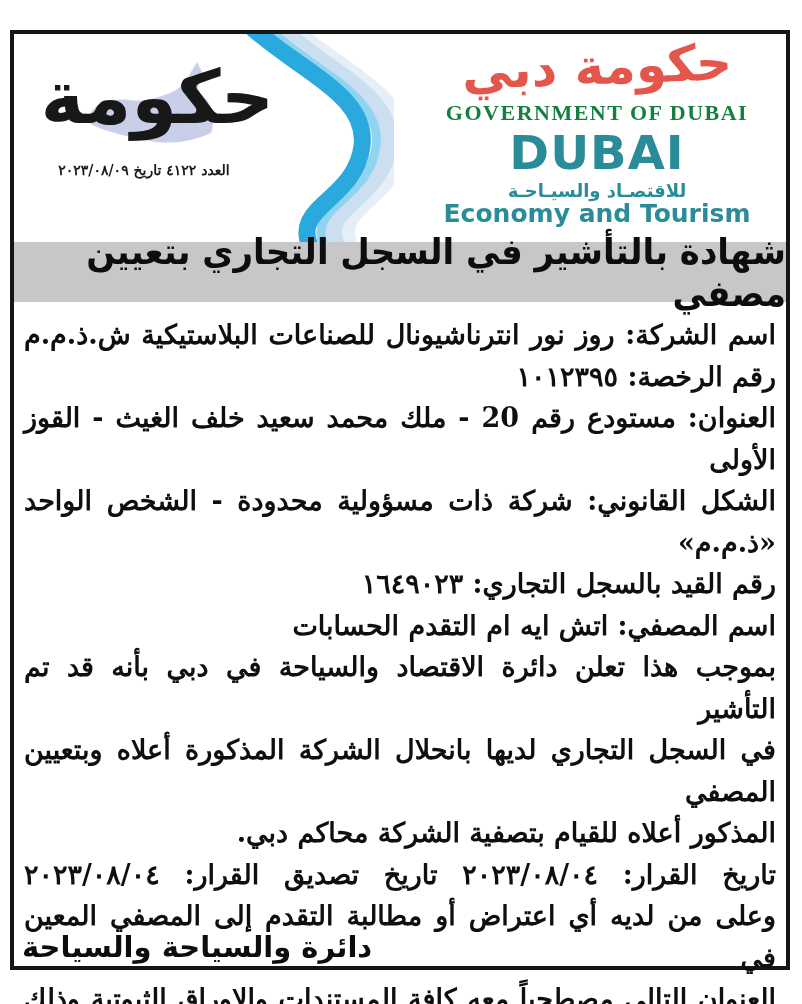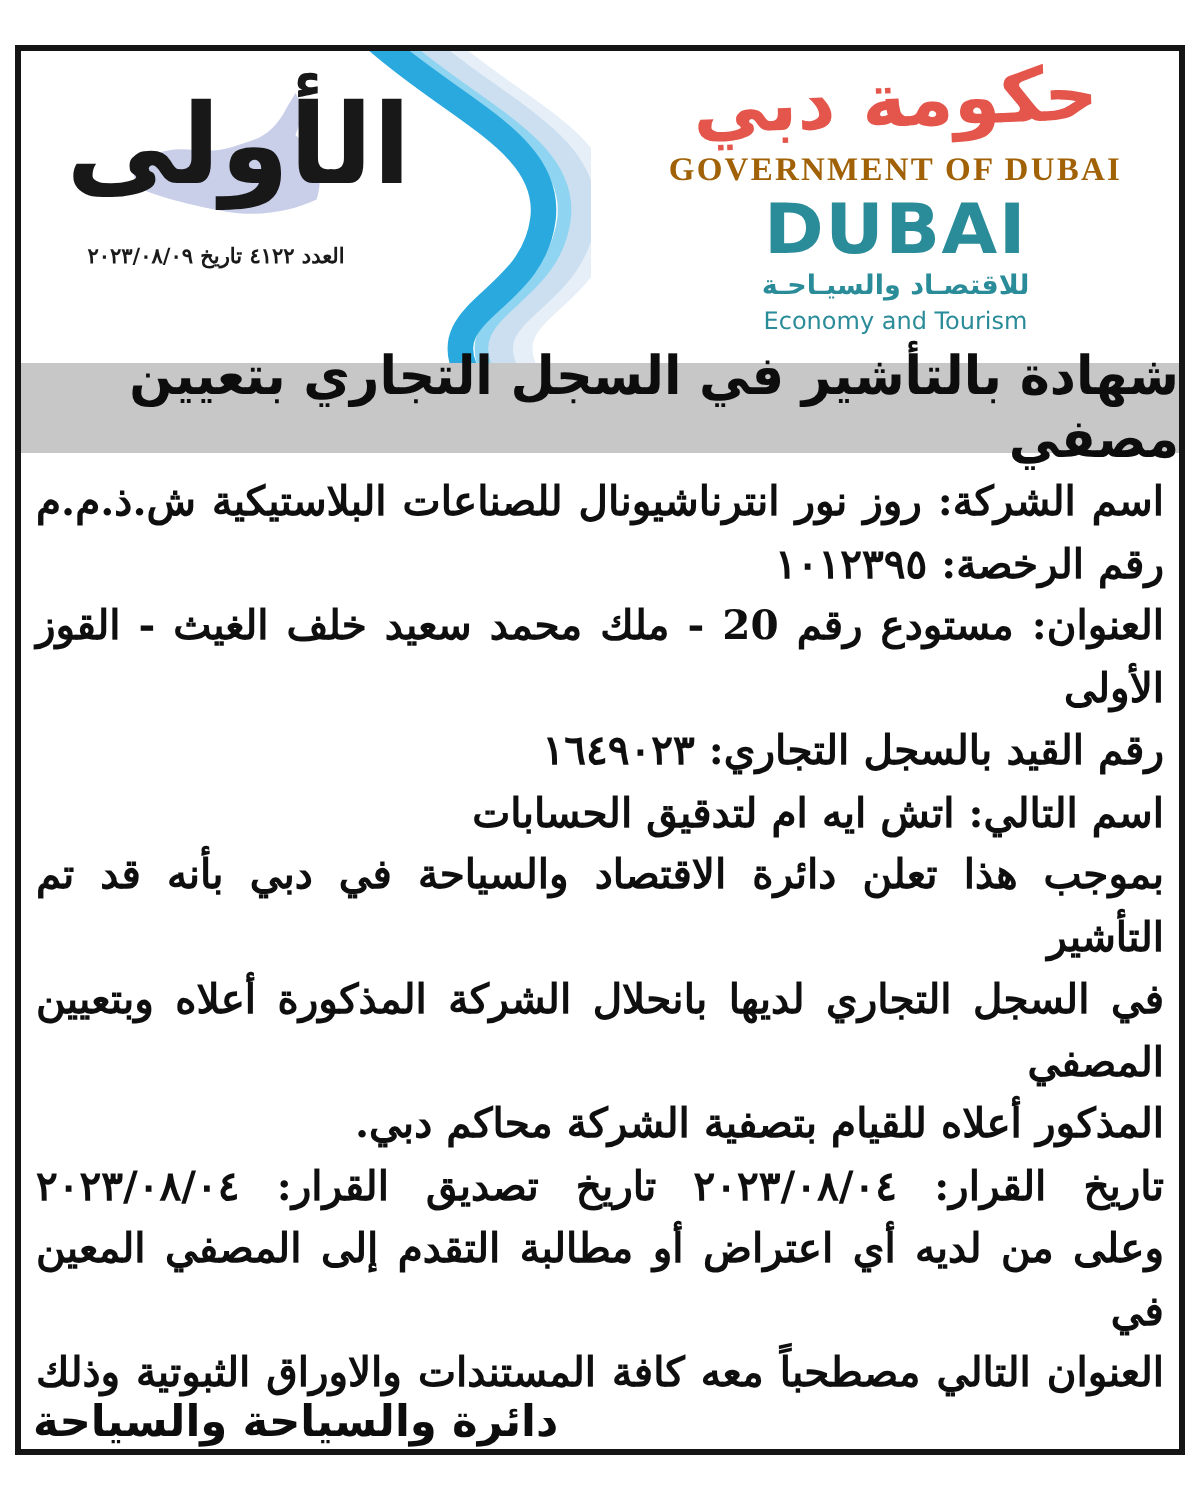--- a/index.html
+++ b/index.html
@@ -19,21 +19,21 @@
               font-family:"DejaVu Serif",serif;}
   .swoosh{position:absolute;left:190px;top:0;width:190px;height:208px;}
   .gov{position:absolute;right:6px;top:2px;width:366px;text-align:center;}
   .calli{font-size:50px;line-height:62px;font-weight:700;direction:rtl;
          transform:rotate(-2deg);}
   .goveng{font-size:22px;line-height:26px;font-weight:700;letter-spacing:1.5px;
           font-family:"Liberation Serif",serif;margin-top:2px;}
   .wordmark{font-size:48px;line-height:52px;font-weight:900;letter-spacing:1px;
             margin-top:1px;transform:scaleY(.96);}
   .dept-ar{font-size:18px;line-height:23px;font-weight:700;direction:rtl;}
-  .dept-en{font-size:16px;line-height:23px;font-weight:400;}
+  .dept-en{font-size:25px;line-height:23px;font-weight:700;}
   
   .banner{height:60px;background:#c7c7c7;display:flex;align-items:center;justify-content:center;}
   .banner span{font-size:34px;font-weight:900;direction:rtl;color:#0d0d0d;
                letter-spacing:-1px;transform:scaleY(1.05);}
   
   .body{direction:rtl;padding:12px 10px 0 10px;font-size:27px;line-height:41.5px;
         font-weight:700;color:#0f0f0f;font-family:"DejaVu Serif",serif;}
   .body .j{text-align:justify;text-align-last:justify;}
   .body .r{}
   
@@ -45,52 +45,53 @@
 
 <div class="page">
   <div class="frame">
 
     <div class="header">
 
       <div class="masthead">
         <svg class="uae-map" viewBox="0 0 152 98" xmlns="http://www.w3.org/2000/svg">
           <path d="M5,56 C10,43 28,38 45,40 C62,42 71,38 83,34 C93,31 101,24 107,12 L113,2 L119,14 L113,30 L123,40 C129,50 131,62 127,73 C110,81 88,85 66,81 C44,77 16,70 7,64 Z" fill="#C9CFE9"></path>
         </svg>
-        <div class="paper-name" dir="rtl">الأولى</div>
+        <div class="paper-name" dir="rtl">حكومة</div>
         <div class="issue-line" dir="rtl">العدد ٤١٢٢ تاريخ ٢٠٢٣/٠٨/٠٩</div>
       </div>
 
       <svg class="swoosh" viewBox="0 0 190 208" xmlns="http://www.w3.org/2000/svg">
         <g fill="none">
           <path d="M46,-8 C100,40 164,62 158,112 C151,168 84,172 108,216" stroke="#E6EFF8" stroke-width="16" transform="translate(40,0)"></path>
           <path d="M46,-8 C100,40 164,62 158,112 C151,168 84,172 108,216" stroke="#CBDFF0" stroke-width="18" transform="translate(26,0)"></path>
           <path d="M46,-8 C100,40 164,62 158,112 C151,168 84,172 108,216" stroke="#8FD4F0" stroke-width="9" transform="translate(14,0)"></path>
           <path d="M46,-8 C100,40 164,62 158,112 C151,168 84,172 108,216" stroke="#29A9DE" stroke-width="17"></path>
         </g>
       </svg>
 
       <div class="gov">
         <div class="calli" style="color:#E4564C">حكومة دبي</div>
-        <div class="goveng" style="color:#a16207">GOVERNMENT OF DUBAI</div>
+        <div class="goveng" style="color:#15803d">GOVERNMENT OF DUBAI</div>
         <div class="wordmark" style="color:#2A8C99">DUBAI</div>
         <div class="dept-ar" style="color:#2A8C99">للاقتصـاد والسيـاحـة</div>
         <div class="dept-en" style="color:#2A8C99">Economy and Tourism</div>
       </div>
     </div>
 
     <div class="banner">
       <span>شهادة بالتأشير في السجل التجاري بتعيين مصفي</span>
     </div>
 
     <div class="body">
       <div class="j">اسم الشركة: روز نور انترناشيونال للصناعات البلاستيكية ش.ذ.م.م</div>
       <div class="r">رقم الرخصة: ١٠١٢٣٩٥</div>
       <div class="j">العنوان: مستودع رقم 20 - ملك محمد سعيد خلف الغيث - القوز الأولى</div>
+      <div class="j">الشكل القانوني: شركة ذات مسؤولية محدودة - الشخص الواحد «ذ.م.م»</div>
       <div class="r">رقم القيد بالسجل التجاري: ١٦٤٩٠٢٣</div>
-      <div class="r">اسم التالي: اتش ايه ام لتدقيق الحسابات</div>
+      <div class="r">اسم المصفي: اتش ايه ام التقدم الحسابات</div>
       <div class="j">بموجب هذا تعلن دائرة الاقتصاد والسياحة في دبي بأنه قد تم التأشير</div>
       <div class="j">في السجل التجاري لديها بانحلال الشركة المذكورة أعلاه وبتعيين المصفي</div>
       <div class="r">المذكور أعلاه للقيام بتصفية الشركة محاكم دبي.</div>
       <div class="j">تاريخ القرار: ٢٠٢٣/٠٨/٠٤ تاريخ تصديق القرار: ٢٠٢٣/٠٨/٠٤</div>
       <div class="j">وعلى من لديه أي اعتراض أو مطالبة التقدم إلى المصفي المعين في</div>
       <div class="j">العنوان التالي مصطحباً معه كافة المستندات والاوراق الثبوتية وذلك</div>
 
     </div>
 
     <div class="footer">دائرة والسياحة والسياحة</div>

